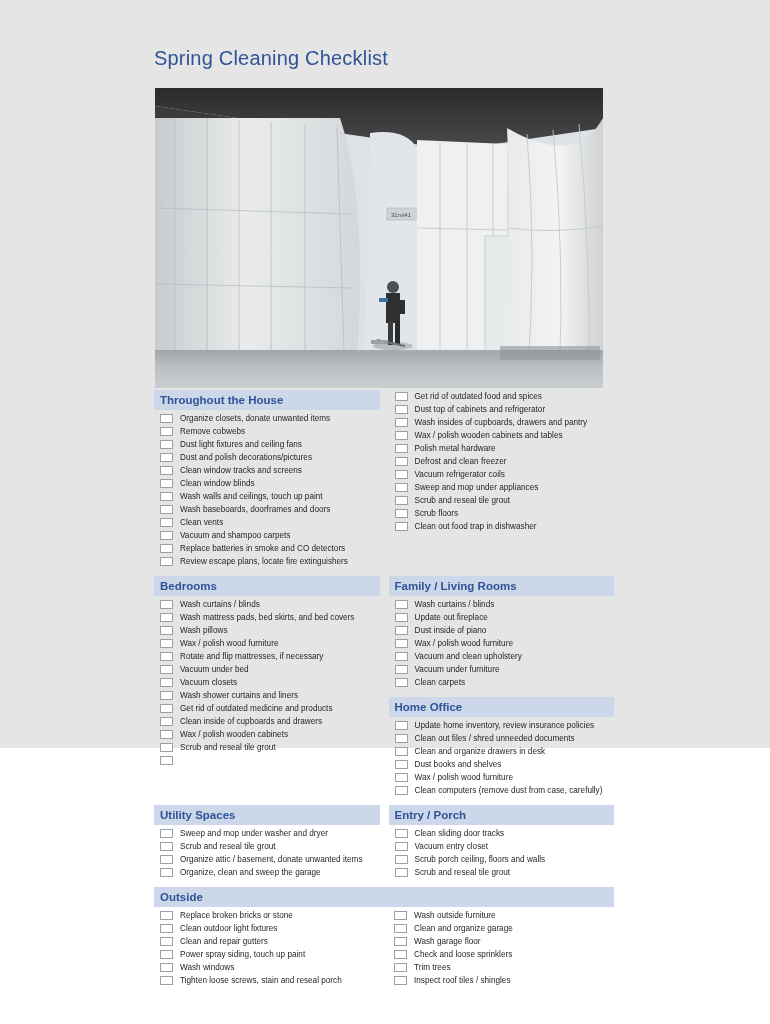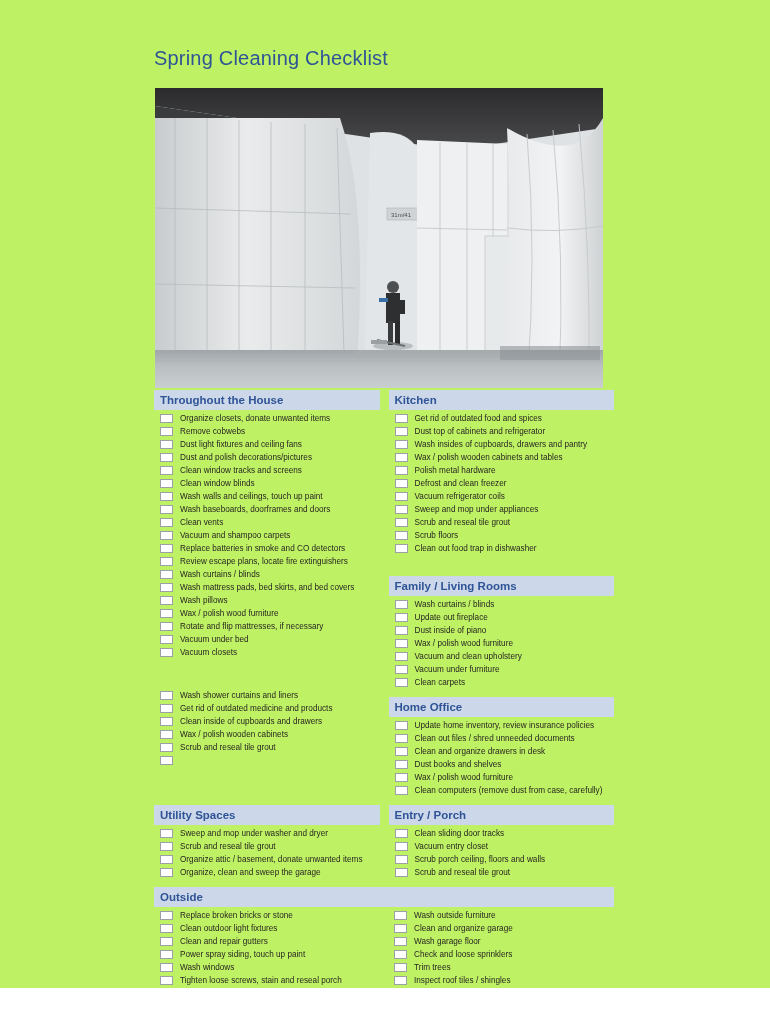--- a/index.html
+++ b/index.html
@@ -12,22 +12,22 @@
     height: 1024px;
     font-family: "Liberation Sans", sans-serif;
     color: #231f20;
     position: relative;
     overflow: hidden;
   }
   .page {
     position: absolute;
     left: 0; top: 0;
     width: 770px;
-    height: 988px;
-    background: #bef264;
+    height: 748px;
+    background: #e5e5e5;
   }
   .title {
     position: absolute;
     left: 154px;
     top: 47px;
     font-size: 20px;
     color: #2f5496;
     font-weight: normal;
     letter-spacing: 0.2px;
   }
@@ -242,21 +242,20 @@
               <span class="chk"></span>
               <span class="item-label">Replace batteries in smoke and CO detectors</span>
             </div>
           <div class="item">
               <span class="chk"></span>
               <span class="item-label">Review escape plans, locate fire extinguishers</span>
             </div>
         </div>
       </div>
       <div class="col">
-        <div class="sec-header first">Kitchen</div>
         <div>
           <div class="item">
               <span class="chk"></span>
               <span class="item-label">Get rid of outdated food and spices</span>
             </div>
           <div class="item">
               <span class="chk"></span>
               <span class="item-label">Dust top of cabinets and refrigerator</span>
             </div>
           <div class="item">
@@ -294,20 +293,21 @@
           <div class="item">
               <span class="chk"></span>
               <span class="item-label">Clean out food trap in dishwasher</span>
             </div>
         </div>
       </div>
     </div>
 
     <div class="row">
       <div class="col">
+        <div class="sec-header">Bedrooms</div>
         <div>
           <div class="item">
               <span class="chk"></span>
               <span class="item-label">Wash curtains / blinds</span>
             </div>
           <div class="item">
               <span class="chk"></span>
               <span class="item-label">Wash mattress pads, bed skirts, and bed covers</span>
             </div>
           <div class="item">

